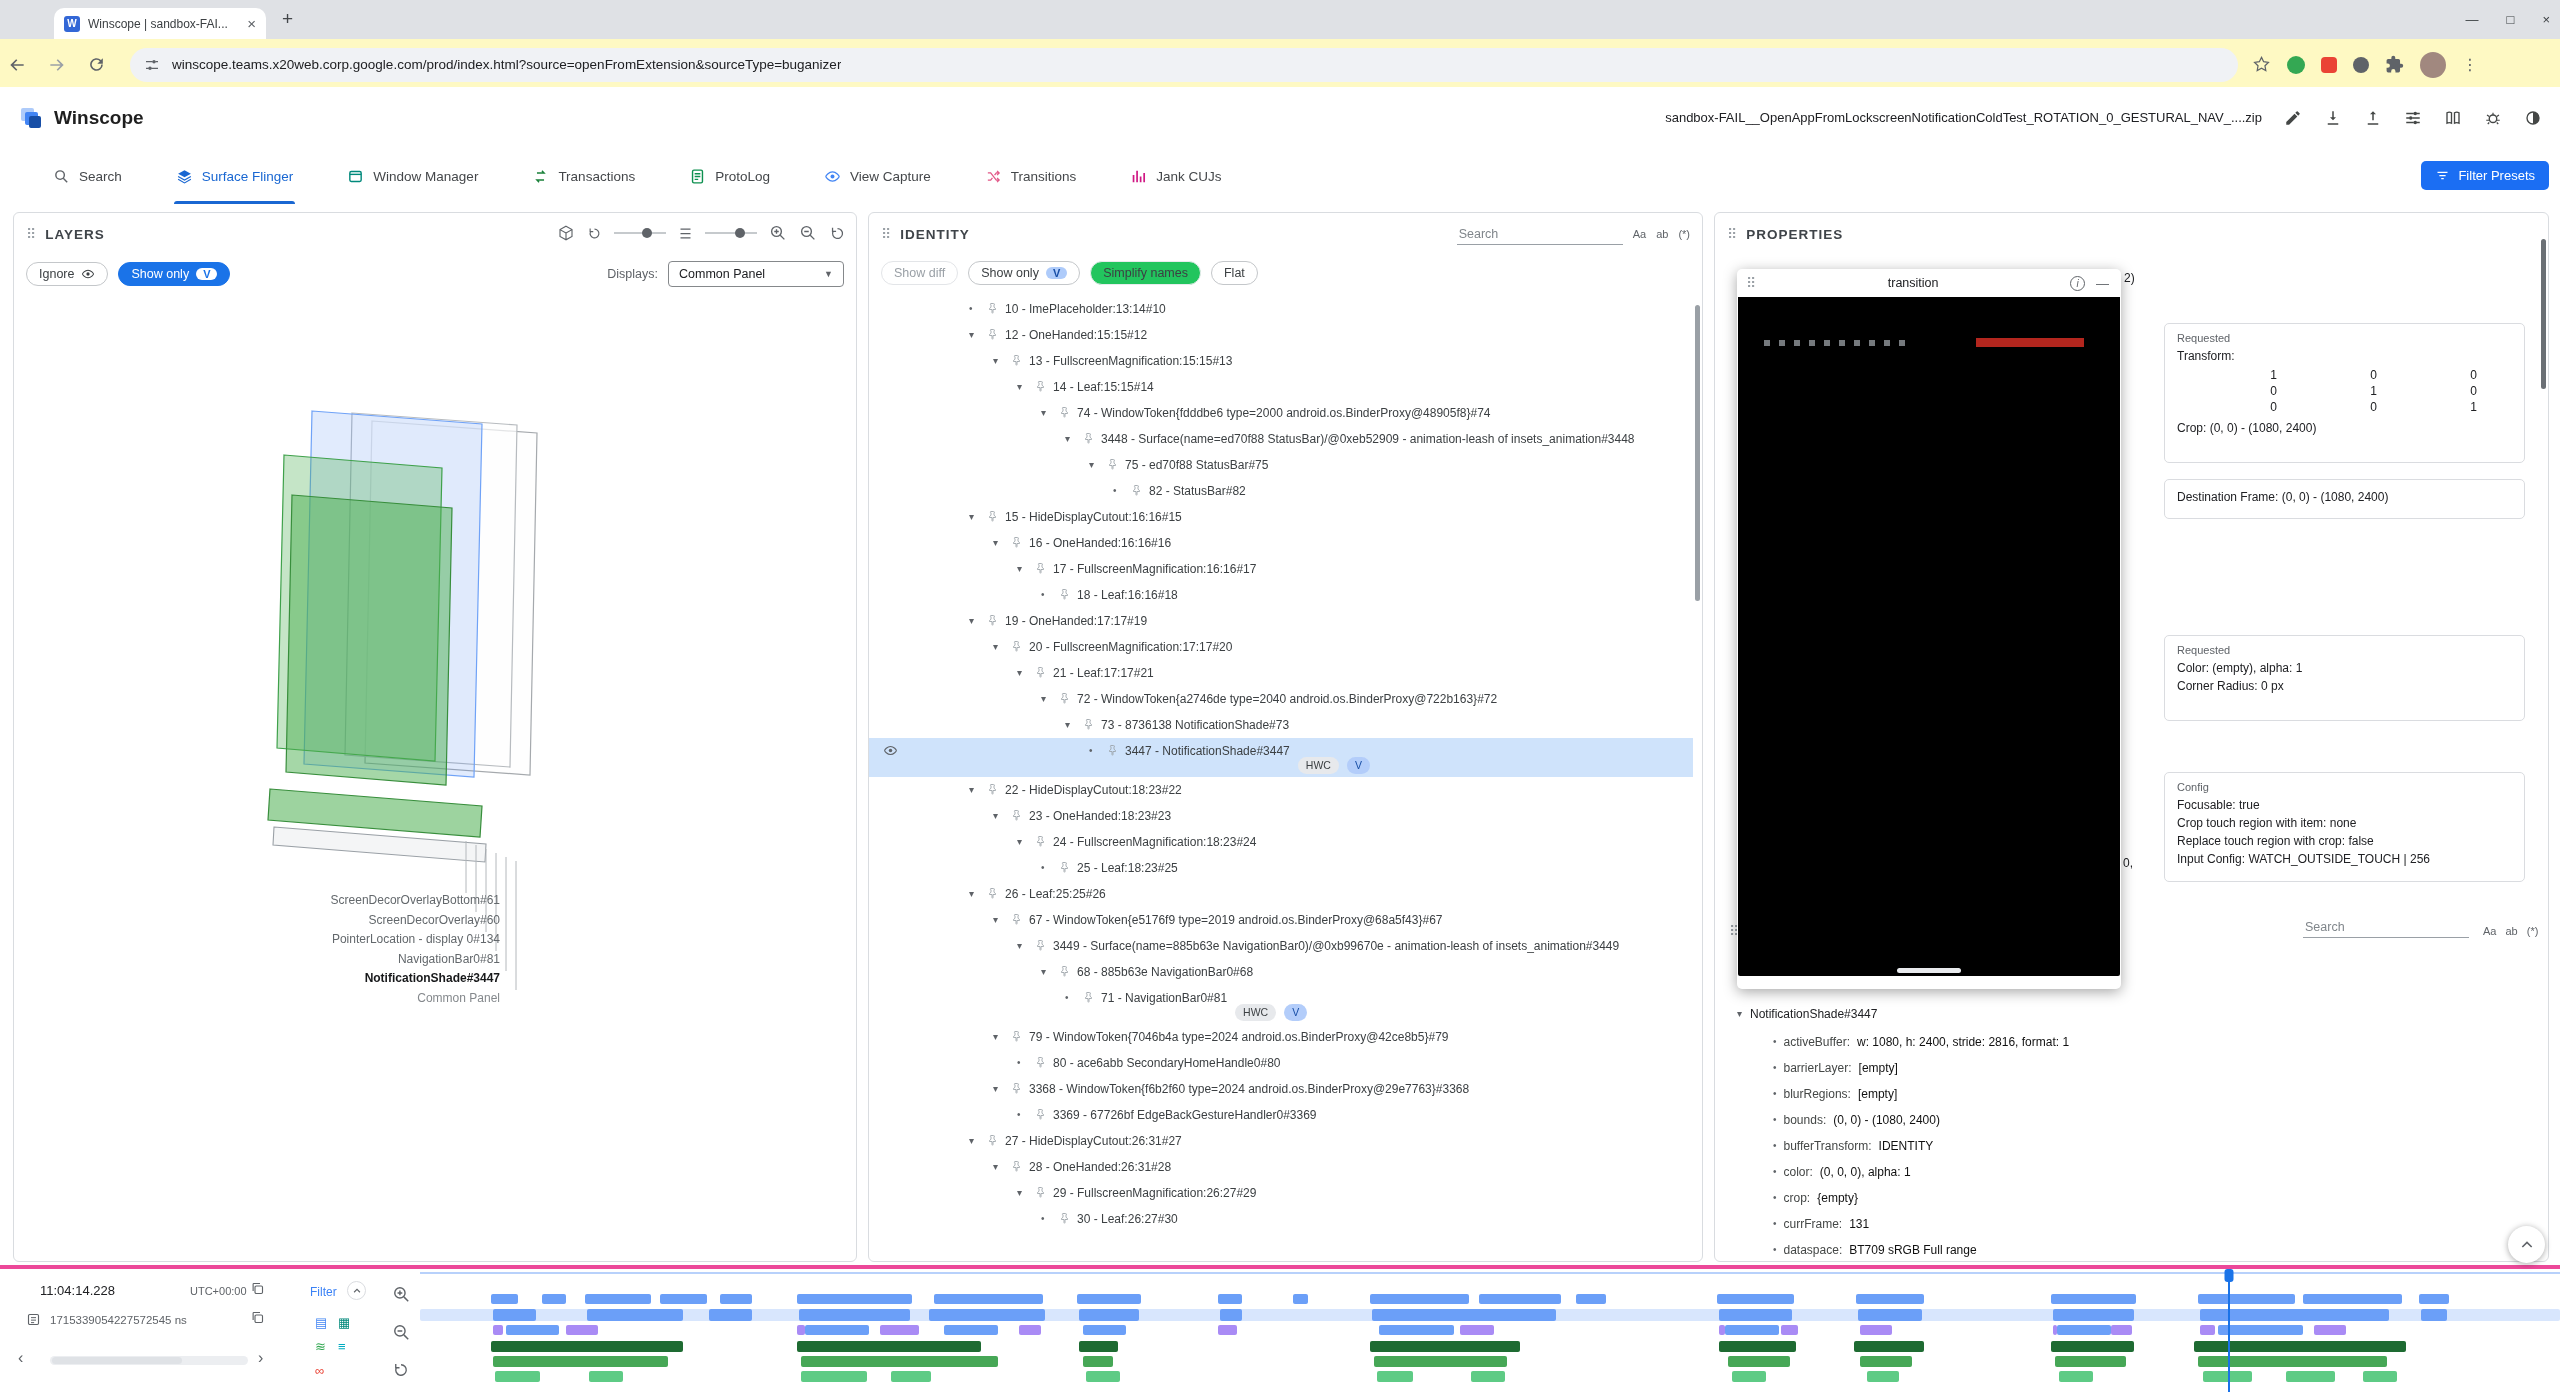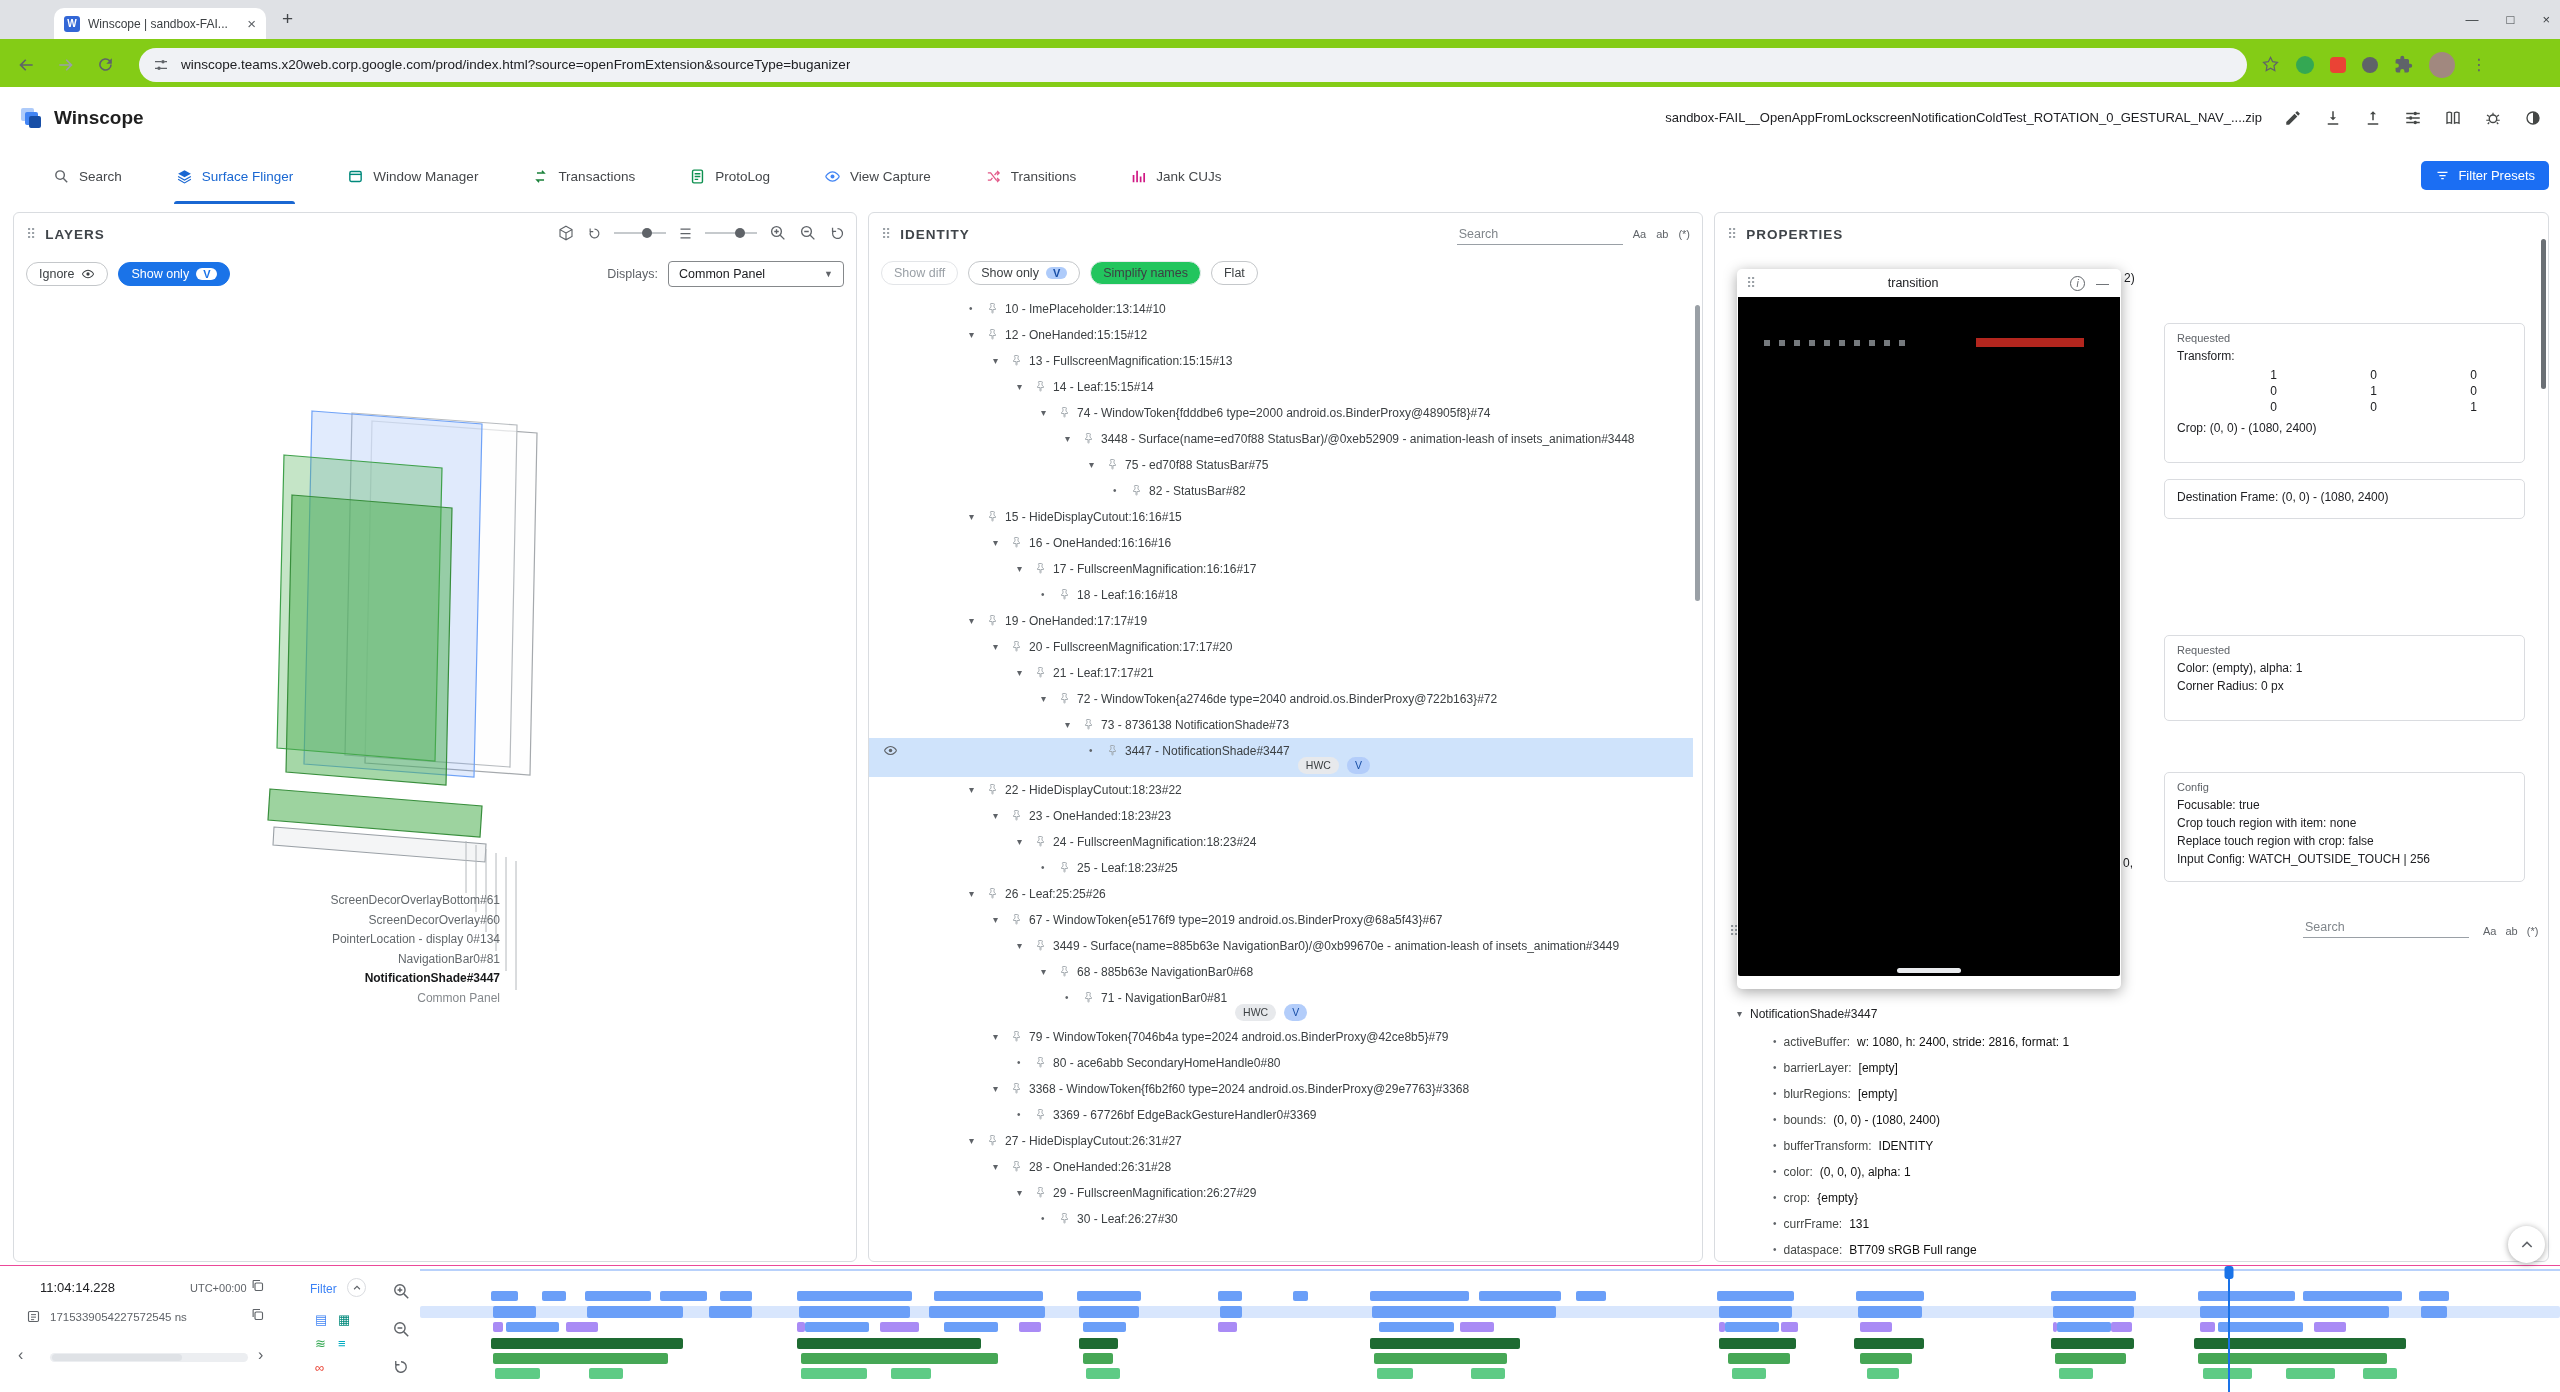--- a/index.html
+++ b/index.html
@@ -7,21 +7,21 @@
 body{font-family:"Liberation Sans","DejaVu Sans",sans-serif;background:#fff;color:#202124;position:relative}
 svg{display:block}
 
 #tabstrip{position:absolute;left:0;top:0;width:2560px;height:39px;background:#dfe1e5}
 .tab{position:absolute;left:54px;top:8px;width:212px;height:31px;background:#fff;border-radius:10px 10px 0 0;display:flex;align-items:center;padding:0 10px;gap:8px}
 .favicon{width:16px;height:16px;border-radius:3px;background:#3367d6;color:#fff;font-size:10px;font-weight:bold;display:flex;align-items:center;justify-content:center;flex:none}
 .tab-title{font-size:12px;color:#3c4043;white-space:nowrap;overflow:hidden;flex:1}
 .tab-close{font-size:15px;color:#5f6368;flex:none}
 .newtab{position:absolute;left:282px;top:8px;font-size:19px;color:#44474a}
 .wincontrols{position:absolute;right:10px;top:0;height:39px;display:flex;align-items:center;gap:28px;font-size:13px;color:#3c4043}
-#toolbar{position:absolute;top:39px;width:2560px;height:52px;background:#84cc16;border-bottom:1px solid #e2e4e8;display:flex;align-items:center;padding-left:16px}
+#toolbar{position:absolute;top:39px;width:2560px;height:52px;background:#fef9c3;border-bottom:1px solid #e2e4e8;display:flex;align-items:center;padding-left:7px}
 #toolbar .navbtn{margin-right:20px}
 .omnibox{height:34px;width:2108px;background:#f0f2f5;border-radius:17px;display:flex;align-items:center;padding:0 14px;gap:12px;margin-left:4px}
 .url{font-size:13.5px;color:#202124;white-space:nowrap;overflow:hidden}
 .tb-right{display:flex;align-items:center;gap:16px;margin-left:14px}
 .extdot-g{width:18px;height:18px;border-radius:50%;background:#34a853}
 .extdot-r{width:16px;height:16px;border-radius:4px;background:#ea4335}
 .extdot-d{width:16px;height:16px;border-radius:50%;background:#5f6368}
 .avatar{width:26px;height:26px;border-radius:50%;background:#a1887f}
 .kebab{font-size:16px;color:#5f6368}
 
@@ -101,21 +101,21 @@
 .ptree{position:absolute;left:14px;top:786px;right:6px;bottom:0;overflow:hidden;font-size:12px}
 .ptree-root{display:flex;gap:8px;align-items:center;height:30px;color:#202124;padding-left:8px}
 .ptree-root .tog{width:auto}
 .pitem{display:flex;gap:7px;min-height:26px;line-height:26px;padding-left:44px;color:#3c4043}
 .pb{color:#5f6368;font-size:10px}
 .pk{color:#444746}
 .pv{color:#111;font-weight:normal;white-space:nowrap}
 .pscroll{position:absolute;right:2px;top:26px;width:5px;height:150px;background:#6b7075;border-radius:3px}
 #fab{position:absolute;left:2508px;top:1226px;width:37px;height:37px;border-radius:50%;background:#fff;box-shadow:0 1px 6px rgba(0,0,0,.35);display:flex;align-items:center;justify-content:center;z-index:9}
 
-#timelinebar{position:absolute;top:1265px;left:0;width:2560px;height:127px;background:#fff;border-top:1px solid #ec4899}
+#timelinebar{position:absolute;top:1265px;left:0;width:2560px;height:127px;background:#fff;border-top:4px solid #ec4899}
 .tl-clock{position:absolute;left:40px;top:14px;font-size:13px;color:#202124}
 .tl-tz{position:absolute;left:190px;top:16px;font-size:11px;color:#5f6368}
 .tl-copy1{position:absolute;left:250px;top:12px}
 .tl-nsicon{position:absolute;left:26px;top:43px}
 .tl-ns{position:absolute;left:50px;top:45px;font-size:11.5px;color:#5f6368}
 .tl-copy2{position:absolute;left:250px;top:41px}
 .tl-arrow-l{position:absolute;left:18px;top:80px;font-size:16px;color:#5f6368}
 .tl-scroll{position:absolute;left:50px;top:87px;width:198px;height:9px;background:#eceef1;border-radius:5px}
 .tl-thumb{position:absolute;left:2px;top:1px;width:130px;height:7px;background:#dfe2e6;border-radius:4px}
 .tl-arrow-r{position:absolute;left:258px;top:80px;font-size:16px;color:#5f6368}

